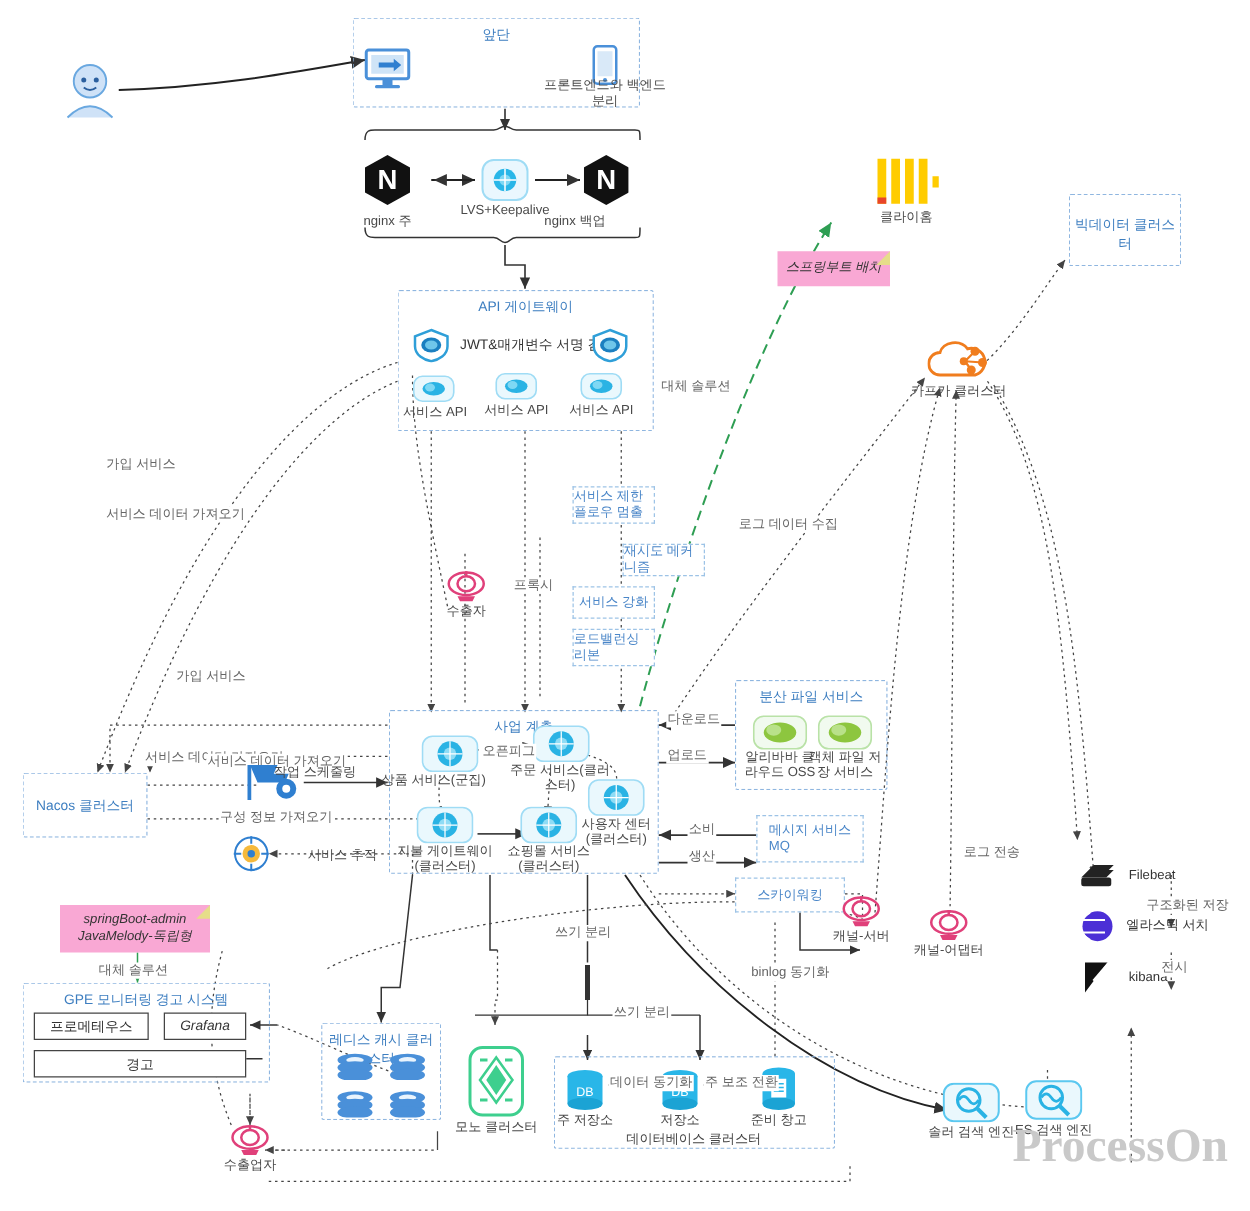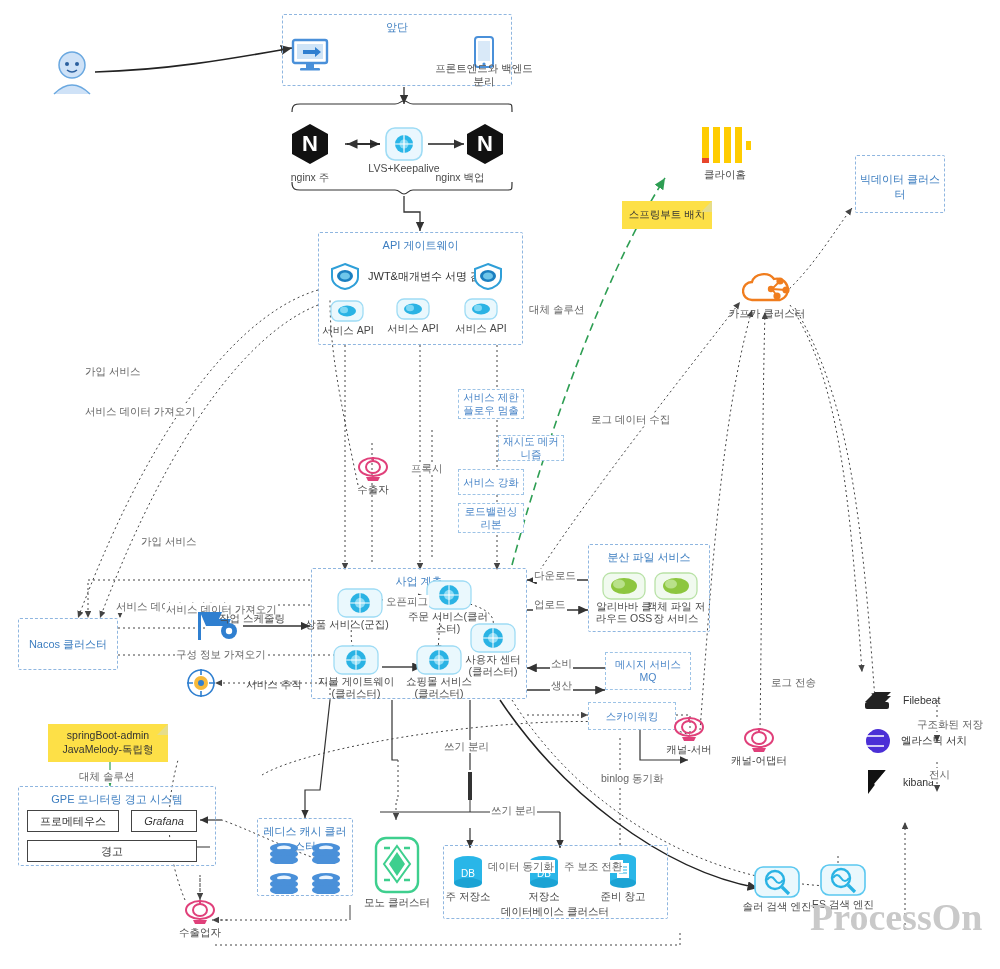--- a/index.html
+++ b/index.html
@@ -56,42 +56,42 @@
     line-height: 1.25;
     white-space: nowrap;
     background: #ffffff;
     padding: 0 1px;
   }
   .boxlbl {
     position: absolute;
     border: 1px dashed #9dc3e6;
     color: #4a86c8;
     font-size: 10.5px;
-    text-align: center;
     line-height: 1.2;
     display: flex; align-items: center; justify-content: center;
     background: #fff;
   }
   .plainbox {
     position: absolute;
     border: 1px solid #444;
     background: #fff;
     color: #333;
     font-size: 11px;
     display: flex; align-items: center; justify-content: center;
   }
   .note {
     position: absolute;
-    background: #fde047;
+    background: #f9a8d4;
     color: #333;
     font-size: 10.5px;
     text-align: center;
     line-height: 1.3;
     display: flex; align-items: center; justify-content: center;
     padding: 3px 4px;
+    font-style: italic;
   }
   .note::after {
     content: "";
     position: absolute; right: 0; top: 0;
     border-width: 0 0 11px 11px;
     border-style: solid;
     border-color: transparent transparent #e6dd8a transparent;
   }
   .watermark {
     position: absolute;

